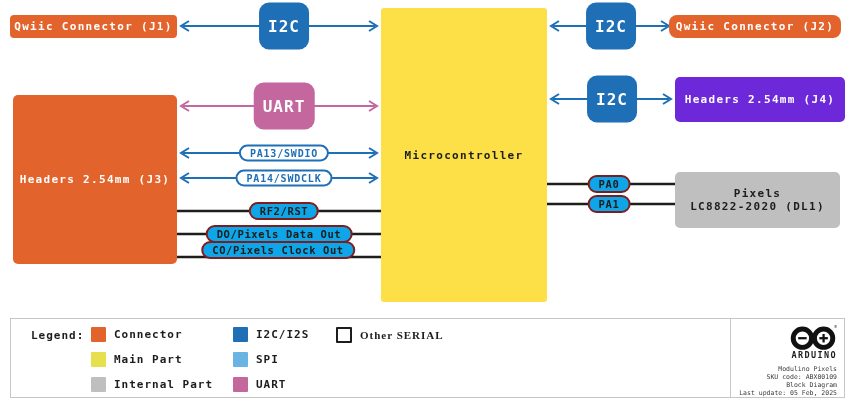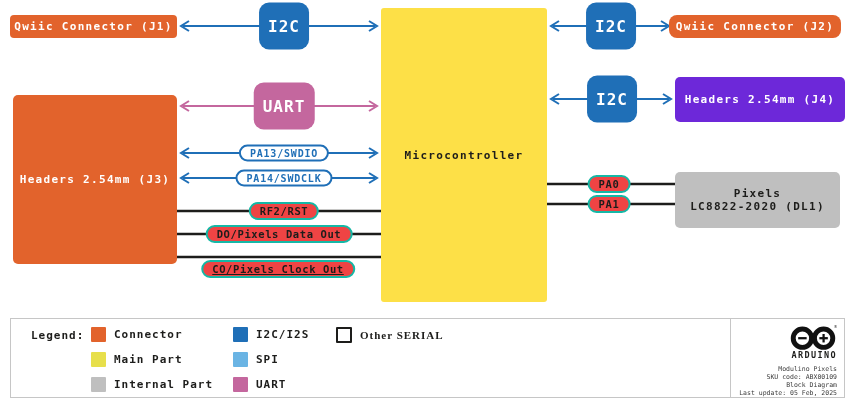--- a/index.html
+++ b/index.html
@@ -31,21 +31,21 @@
     position:absolute;transform:translate(-50%,-50%);
     display:inline-flex;align-items:center;justify-content:center;
     font-weight:bold;white-space:nowrap;border-radius:10px;
   }
   .pill-solid{color:#fff;font-size:16px;letter-spacing:1px;padding:14px 9px;}
   .pill-oblue{
     background:#fff;border:2px solid #1f6fb7;color:#1f6fb7;
     font-size:10px;letter-spacing:0.8px;padding:1px 9px;
   }
   .pill-oblack{
-    background:#ef4444;border:2px solid #14b8a6;color:#1d1d1b;
+    background:#0ea5e9;border:2px solid #7f1d1d;color:#1d1d1b;
     font-size:10.5px;letter-spacing:0.6px;padding:1px 9px;
   }
   
   #legend{
     left:10px;top:318px;width:833px;height:78px;
     background:#fff;border:1.5px solid #c6c6c6;
   }
   #legend-title{left:20px;top:10px;font-weight:bold;font-size:11px;letter-spacing:1px;color:#1d1d1b;}
   .legend-item{position:absolute;display:flex;align-items:center;gap:8px;}
   .chip{width:15px;height:15px;border-radius:1px;flex:0 0 auto;}
@@ -145,21 +145,21 @@
 </div>
 
 <div class="pill pill-solid" style="left: 284px; top: 26px; background-color: rgb(31, 111, 183);">I2C</div>
 <div class="pill pill-solid" style="left: 611px; top: 26px; background-color: rgb(31, 111, 183);">I2C</div>
 <div class="pill pill-solid" style="left: 612px; top: 99px; background-color: rgb(31, 111, 183);">I2C</div>
 <div class="pill pill-solid" style="left: 284px; top: 106px; background-color: rgb(196, 103, 158);">UART</div>
 <div class="pill pill-oblue" style="left:284px;top:153px;">PA13/SWDIO</div>
 <div class="pill pill-oblue" style="left:284px;top:178px;">PA14/SWDCLK</div>
 <div class="pill pill-oblack" style="left:284px;top:211px;">RF2/RST</div>
 <div class="pill pill-oblack" style="left:279px;top:234px;">DO/Pixels Data Out</div>
-<div class="pill pill-oblack" style="left:278px;top:269px;text-decoration:underline;">CO/Pixels Clock Out</div>
+<div class="pill pill-oblack" style="left:278px;top:250px;">CO/Pixels Clock Out</div>
 <div class="pill pill-oblack" style="left:609px;top:184px;">PA0</div>
 <div class="pill pill-oblack" style="left:609px;top:204px;">PA1</div>
 
 <div id="legend" class="abs">
   <span id="legend-title" class="abs">Legend:</span>
 
   <div class="legend-item" style="left:80px;top:8px;">
     <span class="chip" style="background-color: rgb(226, 99, 44);"></span>
     <span class="legend-label">Connector</span>
   </div>

